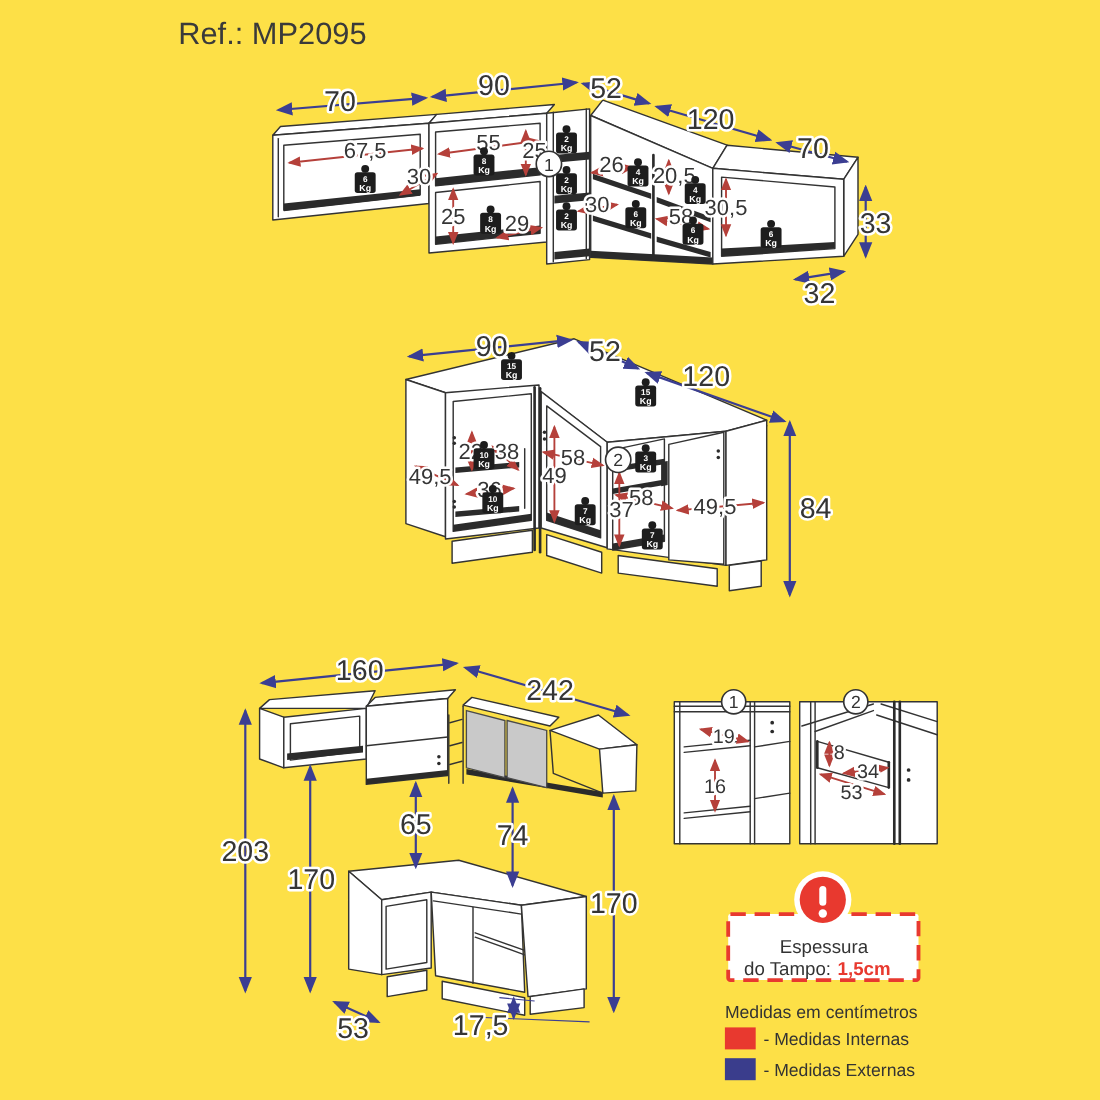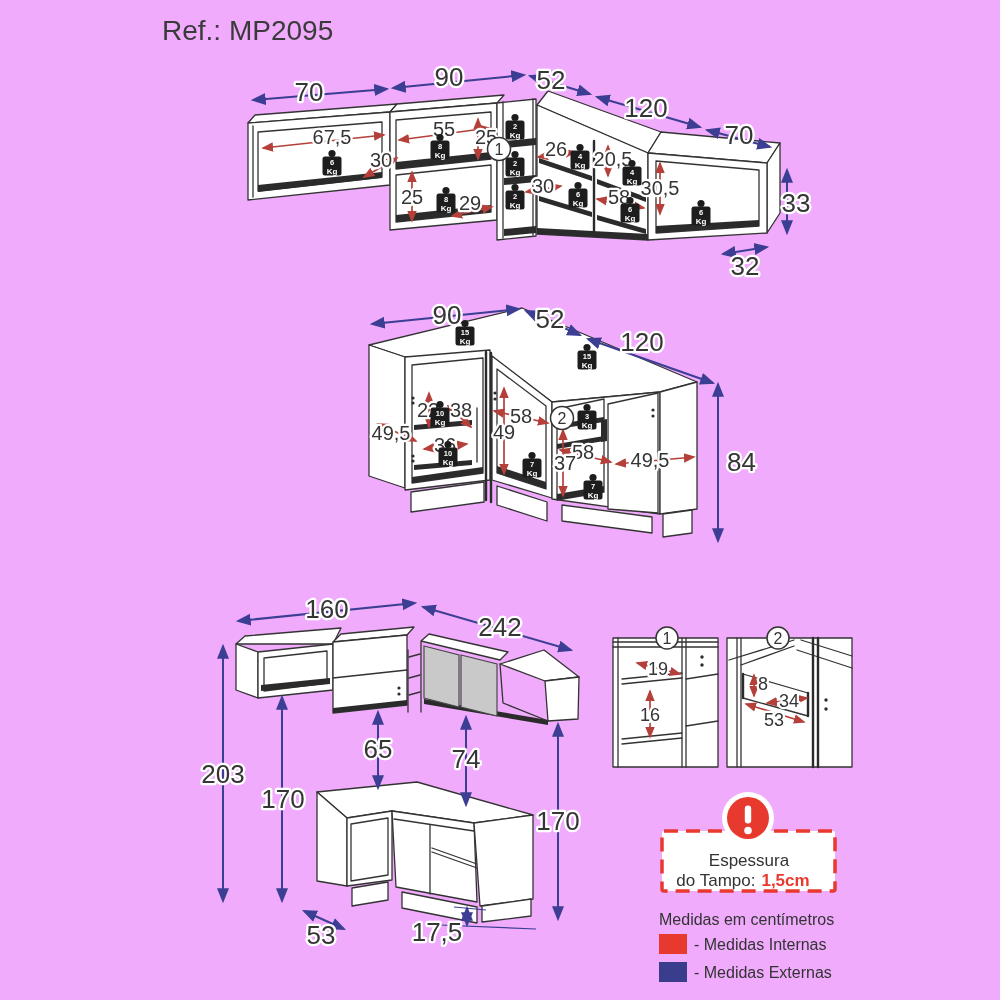--- a/index.html
+++ b/index.html
@@ -1,16 +1,16 @@
 <!DOCTYPE html>
 <html><head>
 <meta charset="utf-8">
 <style>
   html,body{margin:0;padding:0;background:#fff;}
-  .stage{position:relative;width:1000px;height:1000px;background:#f0abfc;font-family:"Liberation Sans",sans-serif;}
+  .stage{position:relative;width:1000px;height:1000px;background:#fde047;font-family:"Liberation Sans",sans-serif;}
   svg{display:block;}
   .ln{stroke:#333;stroke-width:1.3;fill:none;stroke-linejoin:round;stroke-linecap:round;}
   .fw{fill:#fff;stroke:#333;stroke-width:1.3;stroke-linejoin:round;}
   .fg{fill:#c9c9c9;stroke:#4a4a4a;stroke-width:1.2;}
   .bd{fill:#2b2b2b;stroke:none;}
   .thk{stroke:#2b2b2b;stroke-width:2.4;fill:none;stroke-linecap:round;}
   .dot{fill:#2b2b2b;}
   .ra{stroke:#b5403a;stroke-width:1.7;fill:none;}
   .ba{stroke:#3b3e92;stroke-width:2;fill:none;}
   .ext{stroke:#3b3e92;stroke-width:1.1;fill:none;}

